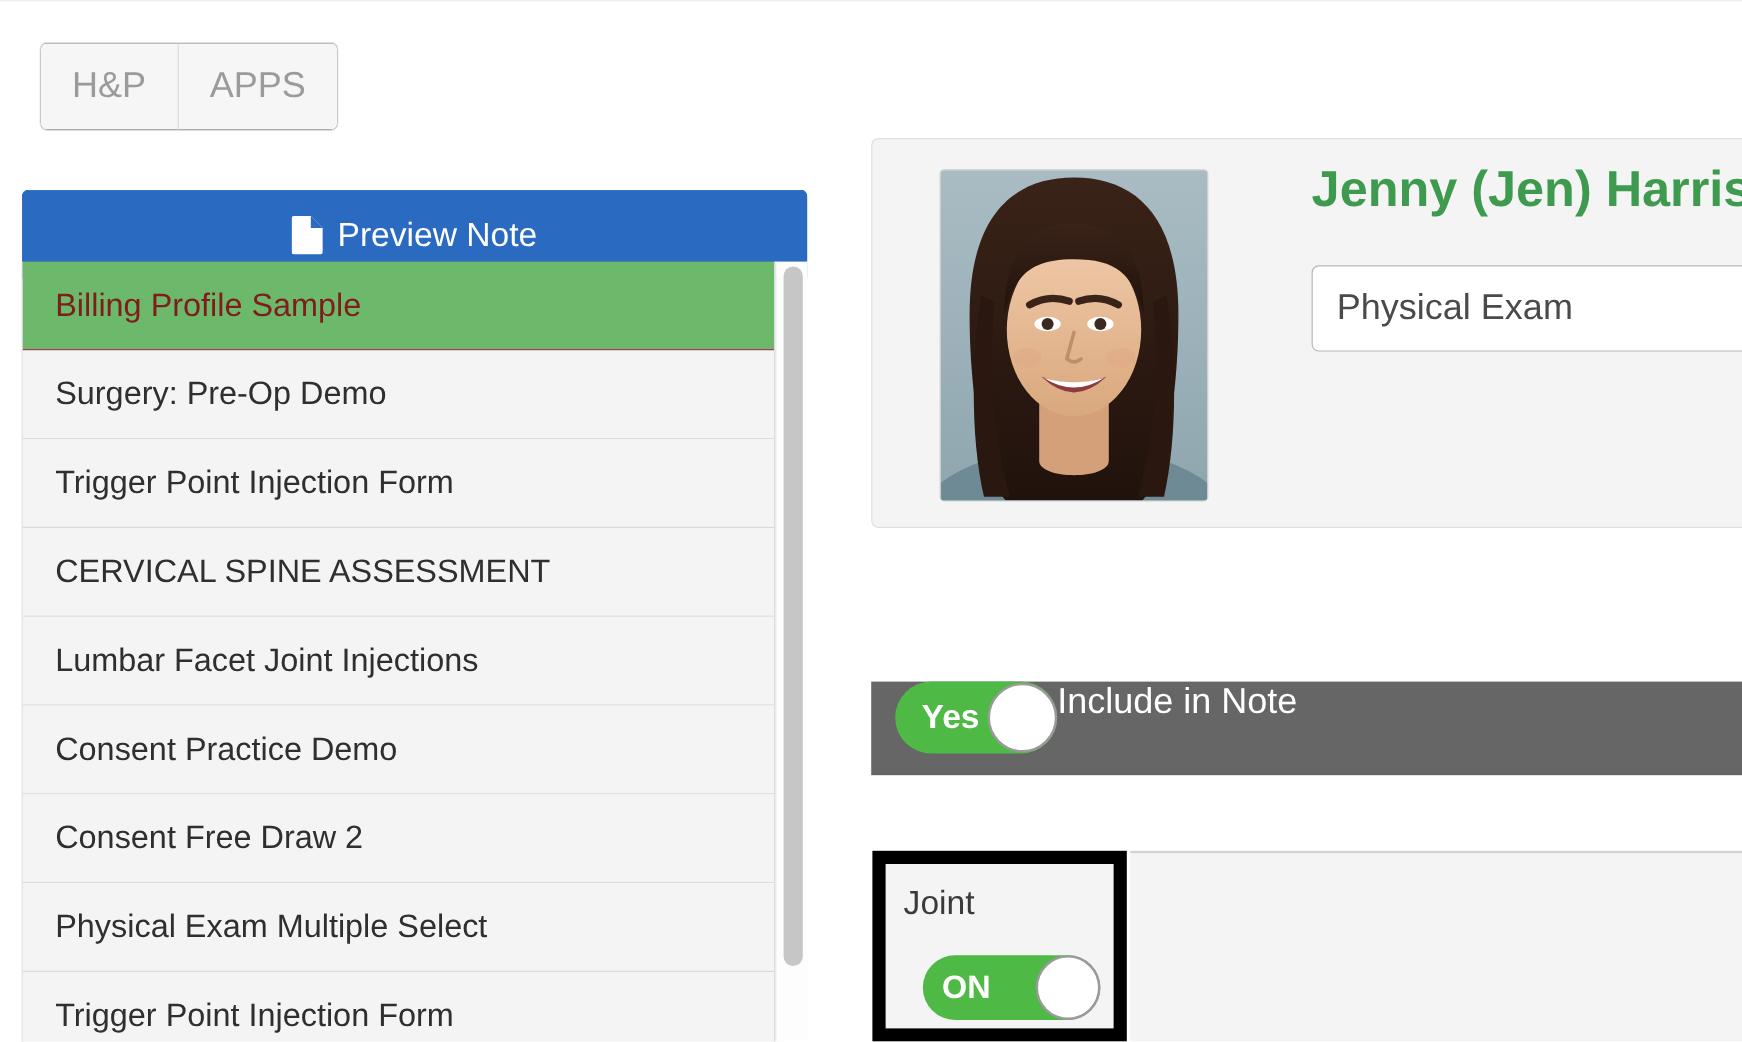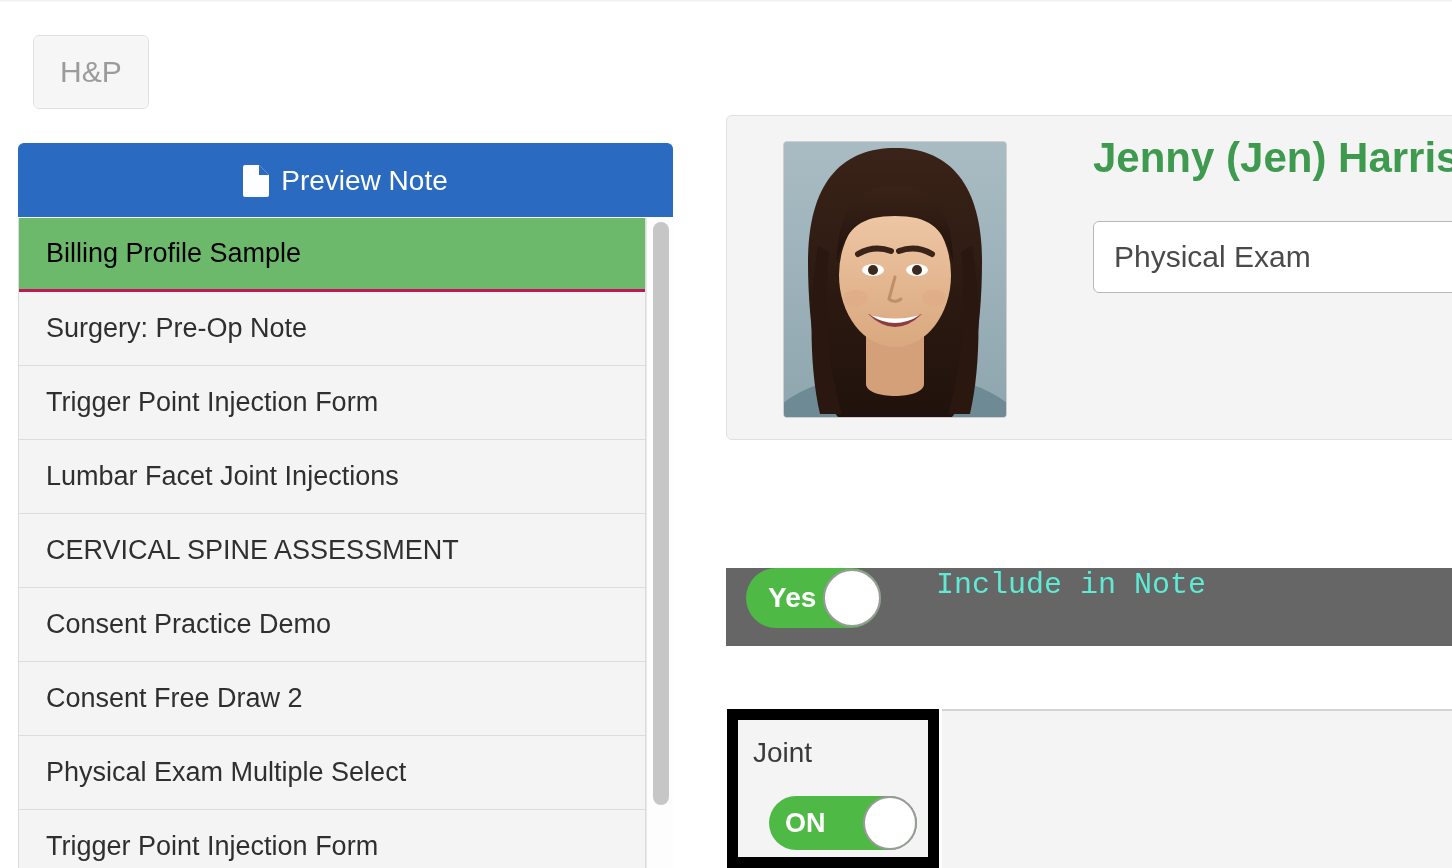--- a/index.html
+++ b/index.html
@@ -58,21 +58,21 @@
   .tab:last-child { border-right: none; }
   .tab.active {
     background: #ffffff;
     color: #2c8bd4;
   }
 
   
   .preview-btn {
     position: absolute;
     left: 18px;
-    top: 143px;
+    top: 158px;
     width: 655px;
     height: 74px;
     background: #2a6ac0;
     border-radius: 6px 6px 0 0;
     display: flex;
     align-items: center;
     justify-content: center;
     color: #ffffff;
     font-size: 28px;
     cursor: pointer;
@@ -112,22 +112,22 @@
     font-size: 27px;
     color: #2f2f2f;
     background: #f4f4f4;
     border-bottom: 1px solid #dcdcdc;
     cursor: pointer;
     white-space: nowrap;
     overflow: hidden;
   }
   .list-item.selected {
     background: #6cb96c;
-    color: #000000;
-    border-bottom: 3px solid #be185d;
+    color: #7f1d1d;
+    border-bottom: 1px solid #be185d;
   }
 
   
   .scroll-track {
     position: absolute;
     right: 0px;
     top: 0px;
     width: 27px;
     height: 650px;
     background: #fdfdfd;
@@ -205,25 +205,23 @@
     position: absolute;
     left: 726px;
     top: 568px;
     width: 726px;
     height: 78px;
     background: #666666;
     display: flex;
     box-sizing: border-box;
   }
   .include-label {
-    margin-left: 55px;
     font-size: 30px;
-    color: #5eead4;
+    color: #ffffff;
     white-space: nowrap;
-    font-family: Liberation Mono, monospace;
   }
 
   
   .toggle {
     position: relative;
     display: inline-flex;
     align-items: center;
     box-sizing: border-box;
     cursor: pointer;
     flex: none;
@@ -321,48 +319,49 @@
 </style>
 </head>
 <body>
 
 <div id="root">
 
   <div class="top-hairline"></div>
 
   <div class="tabbar">
     <div class="tab">H&amp;P</div>
+    <div class="tab">APPS</div>
   </div>
 
   <div class="preview-btn">
     <span class="doc-icon">
       <svg width="26" height="32" viewBox="0 0 26 32" aria-hidden="true">
         <path d="M2 0 h14 l10 10 v20 a2 2 0 0 1 -2 2 h-22 a2 2 0 0 1 -2 -2 v-28 a2 2 0 0 1 2 -2 z" fill="#ffffff"></path>
         <path d="M16 0 l10 10 h-10 z" fill="#2a6ac0"></path>
       </svg>
     </span>
     <span>Preview Note</span>
   </div>
 
   <div class="list-wrap">
     <div class="list">
       <div class="list-item selected">
         <span>Billing Profile Sample</span>
       </div>
       <div class="list-item">
-        <span>Surgery: Pre-Op Note</span>
+        <span>Surgery: Pre-Op Demo</span>
       </div>
       <div class="list-item">
         <span>Trigger Point Injection Form</span>
       </div>
       <div class="list-item">
+        <span>CERVICAL SPINE ASSESSMENT</span>
+      </div>
+      <div class="list-item">
         <span>Lumbar Facet Joint Injections</span>
-      </div>
-      <div class="list-item">
-        <span>CERVICAL SPINE ASSESSMENT</span>
       </div>
       <div class="list-item">
         <span>Consent Practice Demo</span>
       </div>
       <div class="list-item">
         <span>Consent Free Draw 2</span>
       </div>
       <div class="list-item">
         <span>Physical Exam Multiple Select</span>
       </div>

